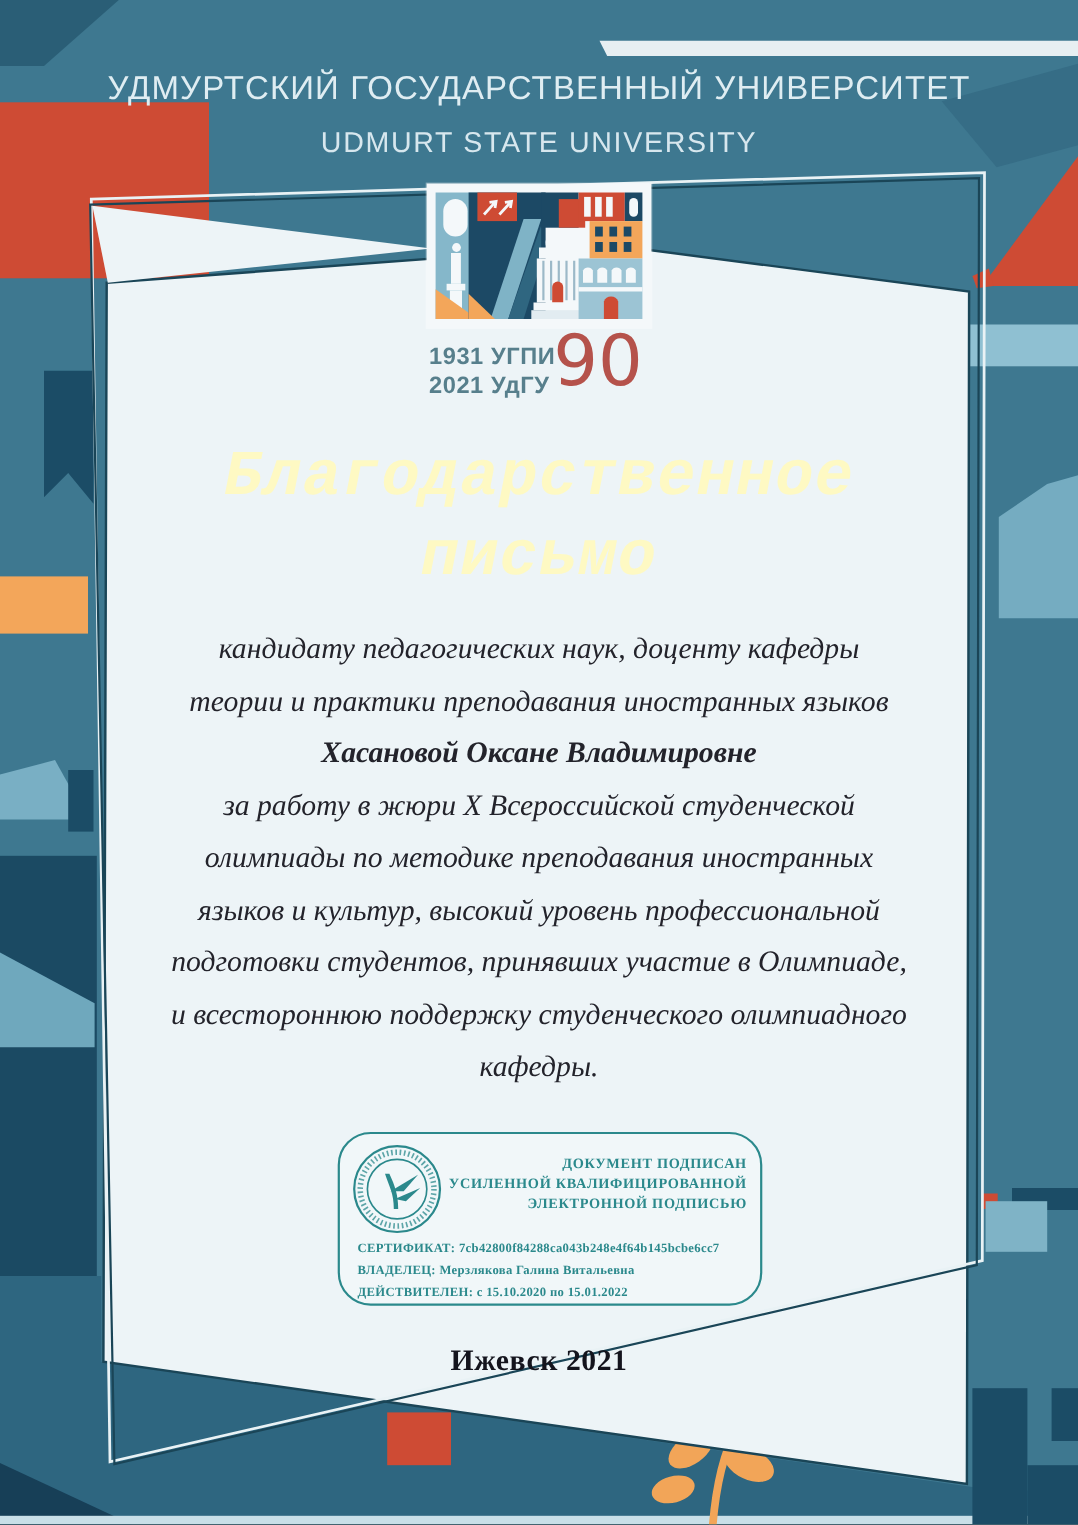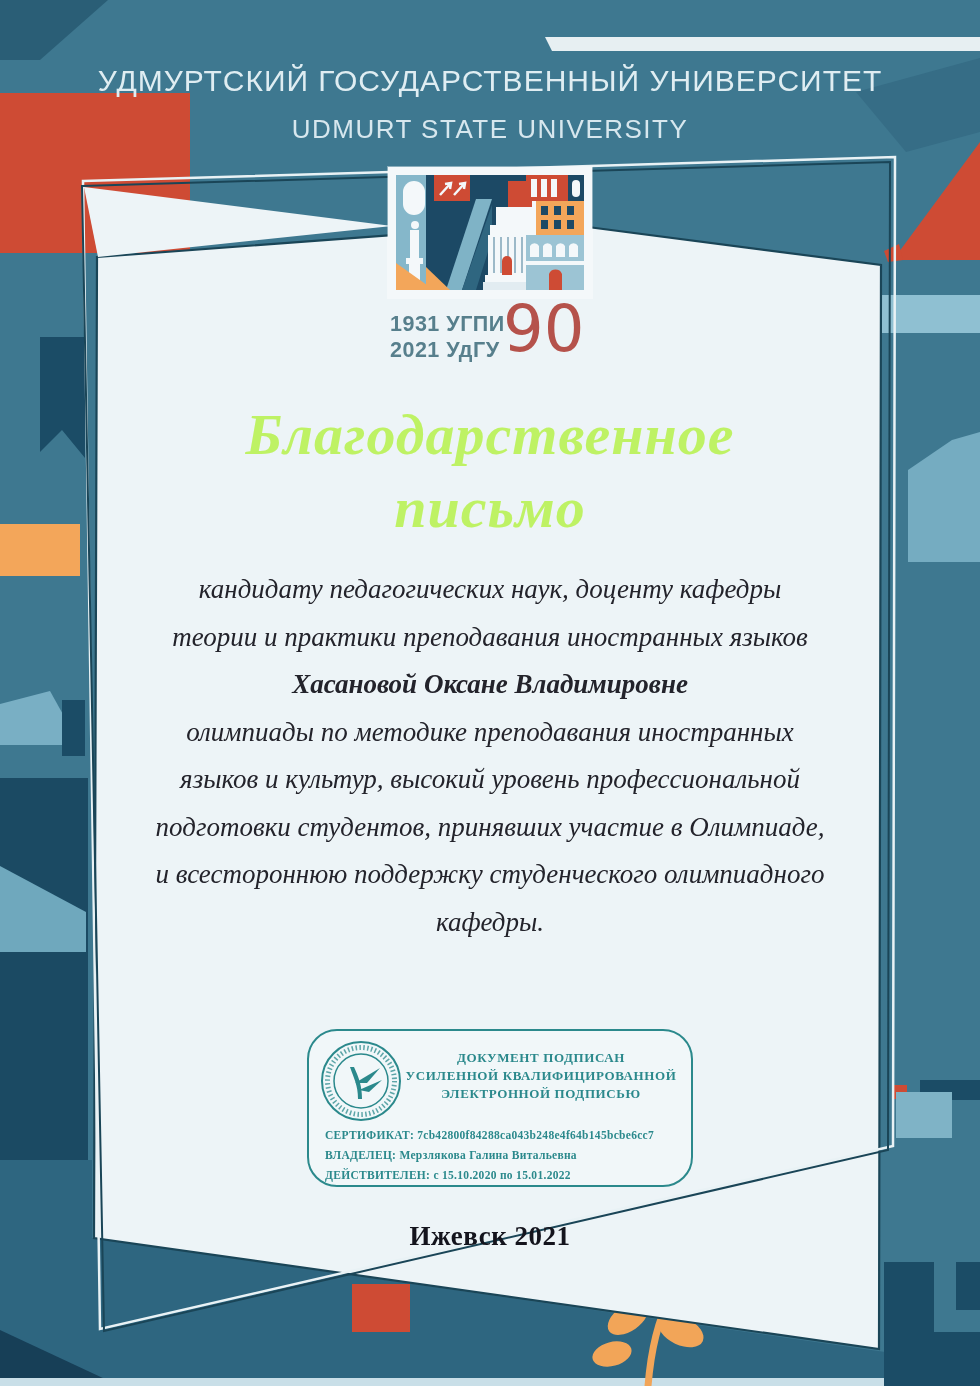--- a/index.html
+++ b/index.html
@@ -24,36 +24,36 @@
   .logo-box{left:388px;top:167px;width:204px;height:131px;background:#F4F8FA;
     box-shadow:0 0 0 1px rgba(255,255,255,.4);}
   .logo-box svg{display:block;width:204px;height:131px;}
   .caption{left:390px;top:311px;width:110px;color:#577F8C;
     font-size:21.5px;line-height:26px;font-weight:700;letter-spacing:.5px;white-space:nowrap;}
   .ninety{left:503px;top:299px;color:#B5524B;font-size:64px;line-height:60px;
     font-weight:400;font-family:"DejaVu Sans",sans-serif;}
 
   
   .title{left:0;right:0;top:398px;text-align:center;
-    font-family:Liberation Serif, serif;font-style:italic;font-weight:700;
-    font-size:58px;line-height:73px;color:#bef264;letter-spacing:1px;}
+    font-family:Liberation Mono, monospace;font-style:italic;font-weight:700;
+    font-size:58px;line-height:73px;color:#fef9c3;letter-spacing:1px;}
 
   
   .bodytext{left:60px;width:860px;top:566px;text-align:center;
     font-family:"Liberation Serif",serif;font-style:italic;
     font-size:27px;line-height:47.5px;color:#23232B;}
   .bodytext .bold{font-weight:700;}
 
   
   .stamp{left:307px;top:1029px;width:386px;height:158px;box-sizing:border-box;
     border:2.5px solid #2B898C;border-radius:30px;background:rgba(244,250,251,.55);
     font-family:"Liberation Serif",serif;color:#2B898C;}
   .stamp-row1{display:flex;align-items:flex-start;padding:8px 12px 0 10px;}
   .seal{width:84px;height:84px;flex:0 0 84px;}
-  .sig-head{flex:1;text-align:center;margin-top:10px;
+  .sig-head{flex:1;text-align:right;margin-top:10px;
     font-weight:700;font-size:13px;line-height:18px;letter-spacing:.6px;}
   .sig-lines{padding:2px 14px 0 16px;font-weight:700;font-size:11.5px;
     line-height:20px;letter-spacing:.3px;white-space:nowrap;}
 
   
   .city{left:0;right:0;top:1221px;text-align:center;
     font-family:"Liberation Serif",serif;font-weight:700;
     font-size:27px;color:#14141D;letter-spacing:.5px;}
 </style>
 </head>
@@ -191,20 +191,21 @@
 
   <div class="abs title">
     <div>Благодарственное</div>
     <div>письмо</div>
   </div>
 
   <div class="abs bodytext">
     <div>кандидату педагогических наук, доценту кафедры</div>
     <div>теории и практики преподавания иностранных языков</div>
     <div class="bold">Хасановой Оксане Владимировне</div>
+    <div>за работу в жюри X Всероссийской студенческой</div>
     <div>олимпиады по методике преподавания иностранных</div>
     <div>языков и культур, высокий уровень профессиональной</div>
     <div>подготовки студентов, принявших участие в Олимпиаде,</div>
     <div>и всестороннюю поддержку студенческого олимпиадного</div>
     <div>кафедры.</div>
   </div>
 
   <div class="abs stamp">
     <div class="stamp-row1">
       <svg class="seal" viewBox="0 0 84 84" aria-hidden="true">

